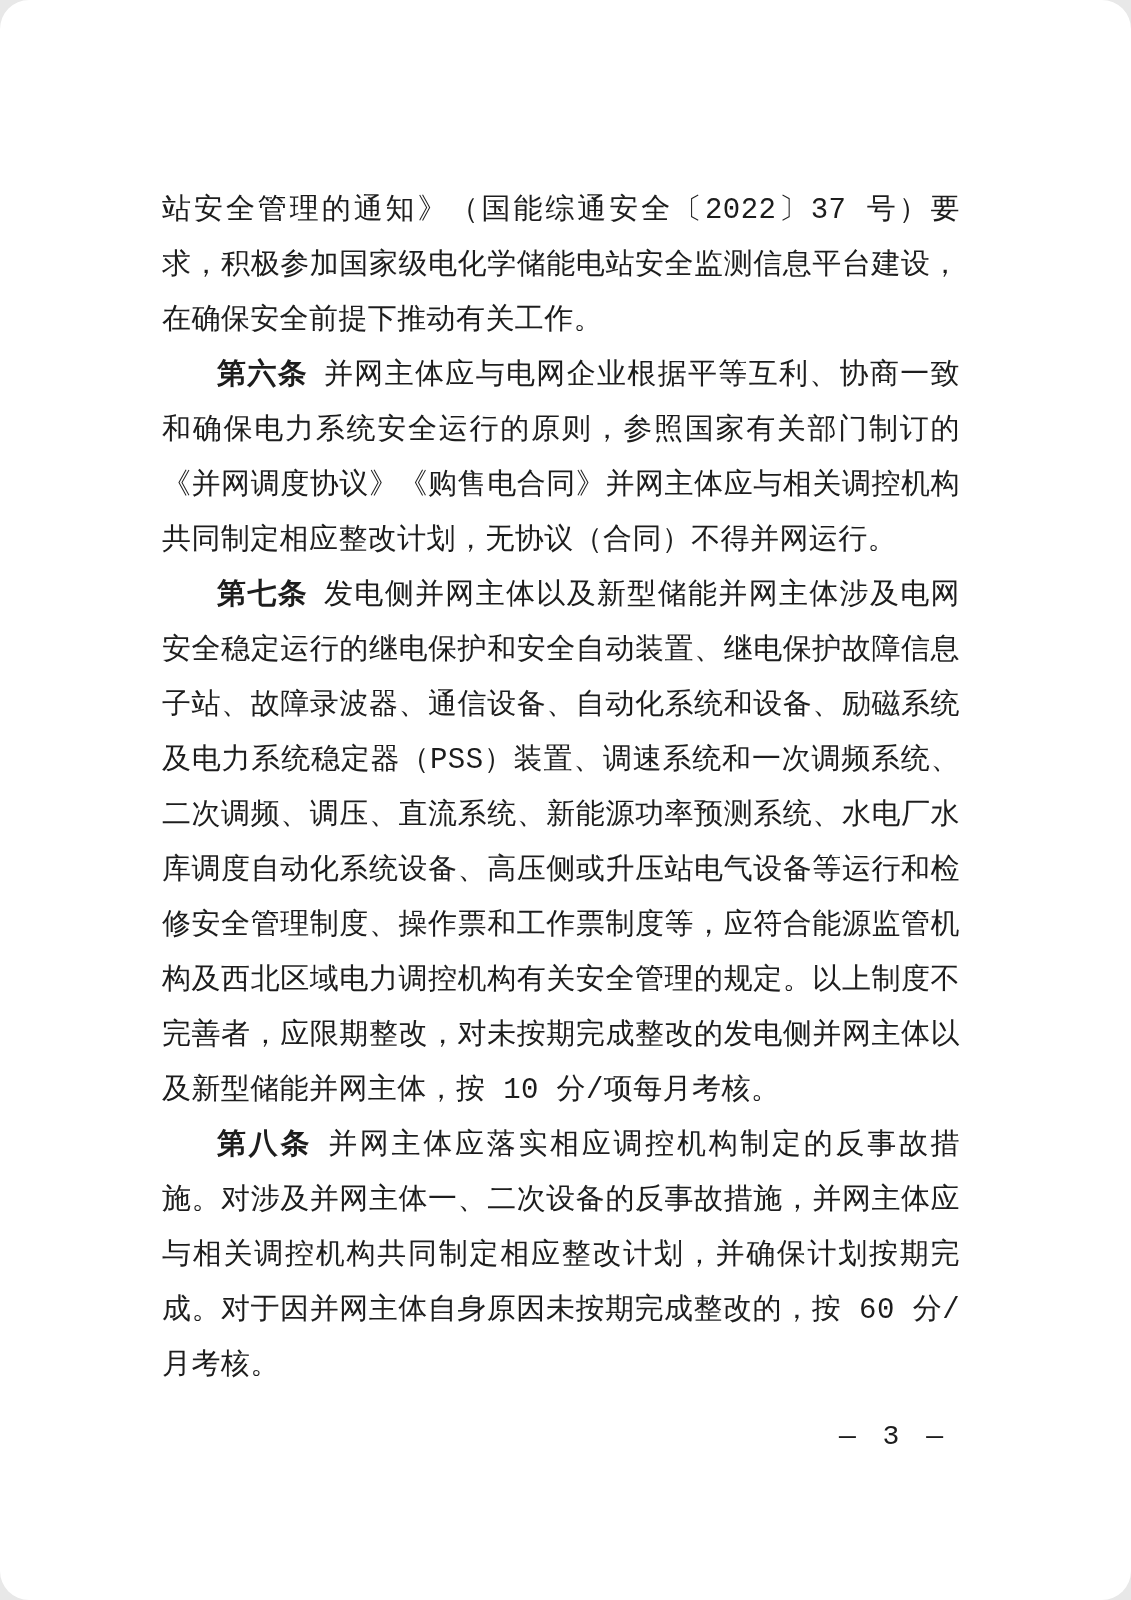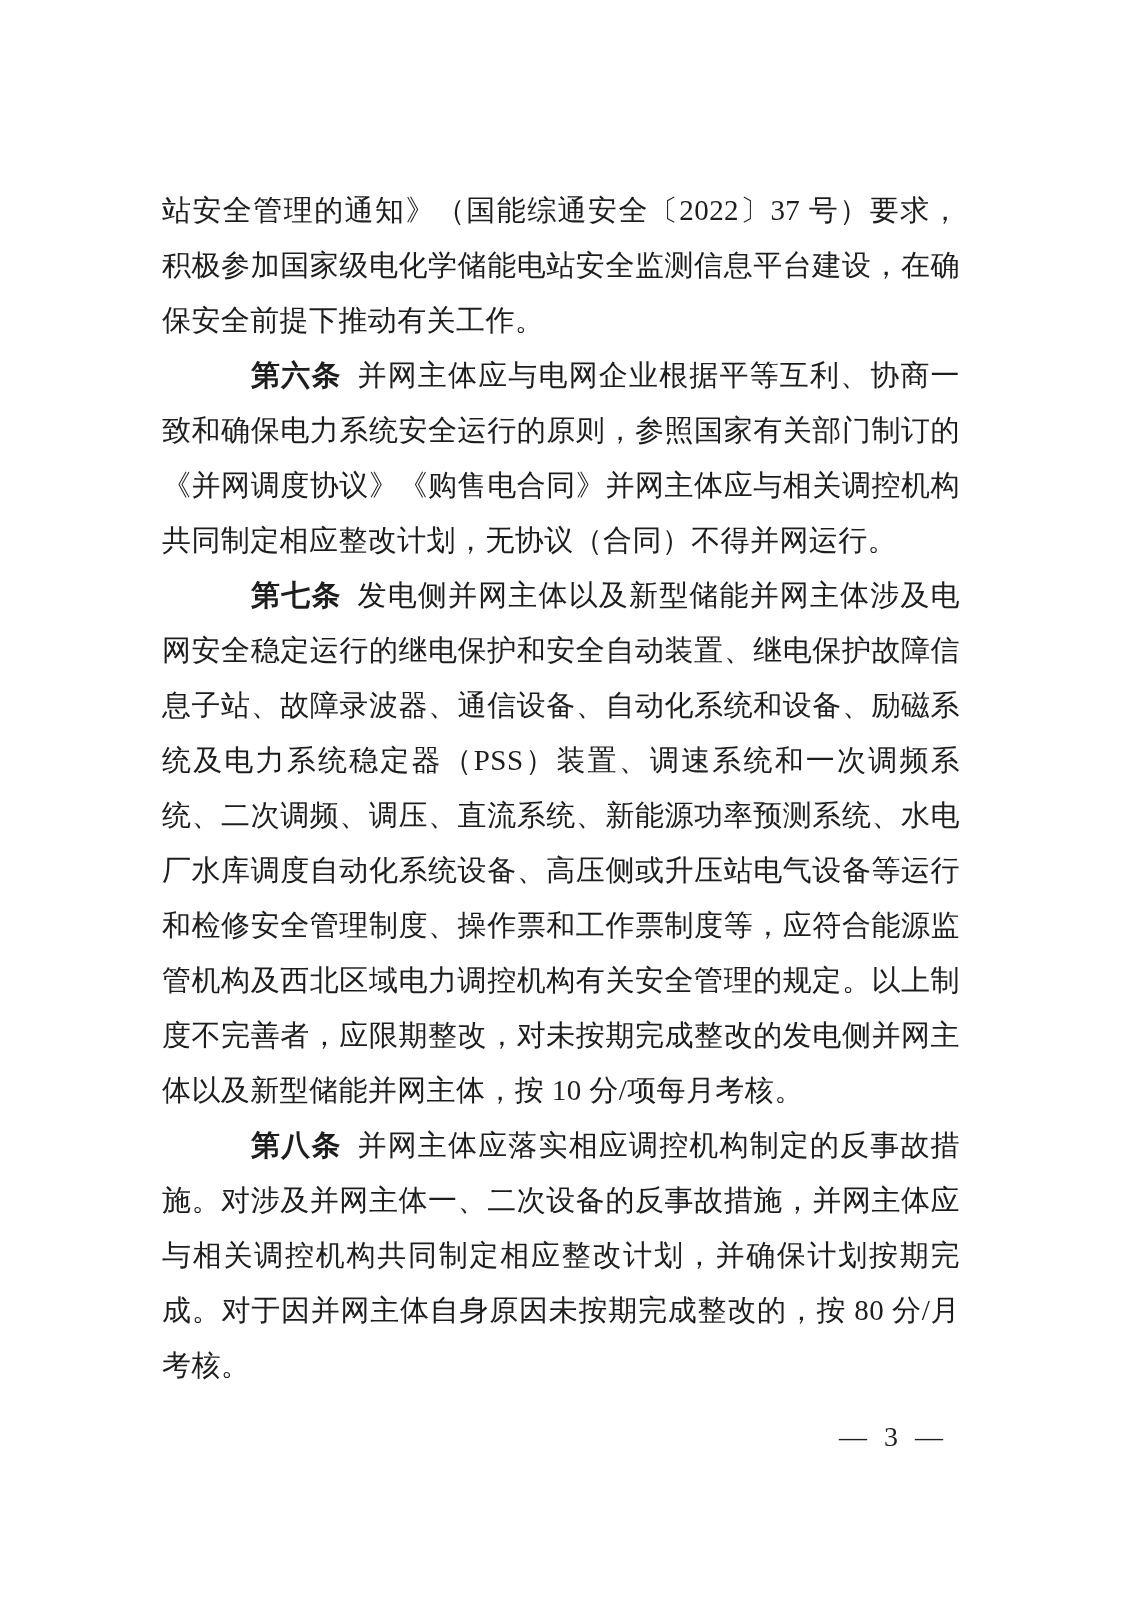--- a/index.html
+++ b/index.html
@@ -6,23 +6,24 @@
     margin: 0;
     padding: 0;
     background: #e8e8e8;
   }
   .page {
     position: relative;
     width: 1131px;
     height: 1600px;
     margin: 0 auto;
     background: #ffffff;
-    font-family: Liberation Serif, serif;
+    font-family: Liberation Mono, monospace;
     color: #1d1d1d;
     overflow: hidden;
+    border-radius: 29px;
   }
   .content {
     position: absolute;
     left: 162px;
     top: 183px;
     width: 798px;
   }
   .para {
     margin: 0;
     font-size: 29px;
@@ -30,21 +31,20 @@
     text-align: justify;
     text-indent: 1.9em;
     letter-spacing: 0.4px;
   }
   .para.no-indent {
     text-indent: 0;
   }
   .article-label {
     font-weight: bold;
     margin-right: 0.55em;
-    margin-left: 34px;
   }
   .footer {
     position: absolute;
     top: 1420px;
     right: 186px;
     font-size: 28px;
     line-height: 34px;
     letter-spacing: 2px;
     word-spacing: 6px;
     color: #1d1d1d;
@@ -56,18 +56,18 @@
 
 <div class="page">
   <div class="content">
 
     <p class="para no-indent"><span>站安全管理的通知》（国能综通安全〔2022〕37 号）要求，积极参加国家级电化学储能电站安全监测信息平台建设，在确保安全前提下推动有关工作。</span></p>
 
     <p class="para"><span class="article-label">第六条</span><span>并网主体应与电网企业根据平等互利、协商一致和确保电力系统安全运行的原则，参照国家有关部门制订的《并网调度协议》《购售电合同》并网主体应与相关调控机构共同制定相应整改计划，无协议（合同）不得并网运行。</span></p>
 
     <p class="para"><span class="article-label">第七条</span><span>发电侧并网主体以及新型储能并网主体涉及电网安全稳定运行的继电保护和安全自动装置、继电保护故障信息子站、故障录波器、通信设备、自动化系统和设备、励磁系统及电力系统稳定器（PSS）装置、调速系统和一次调频系统、二次调频、调压、直流系统、新能源功率预测系统、水电厂水库调度自动化系统设备、高压侧或升压站电气设备等运行和检修安全管理制度、操作票和工作票制度等，应符合能源监管机构及西北区域电力调控机构有关安全管理的规定。以上制度不完善者，应限期整改，对未按期完成整改的发电侧并网主体以及新型储能并网主体，按 10 分/项每月考核。</span></p>
 
-    <p class="para"><span class="article-label">第八条</span><span>并网主体应落实相应调控机构制定的反事故措施。对涉及并网主体一、二次设备的反事故措施，并网主体应与相关调控机构共同制定相应整改计划，并确保计划按期完成。对于因并网主体自身原因未按期完成整改的，按 80 分/月考核。</span></p>
+    <p class="para"><span class="article-label">第八条</span><span>并网主体应落实相应调控机构制定的反事故措施。对涉及并网主体一、二次设备的反事故措施，并网主体应与相关调控机构共同制定相应整改计划，并确保计划按期完成。对于因并网主体自身原因未按期完成整改的，按 60 分/月考核。</span></p>
 
   </div>
 
   <div class="footer"><span>— 3 —</span></div>
 </div>
 
 </body></html>

